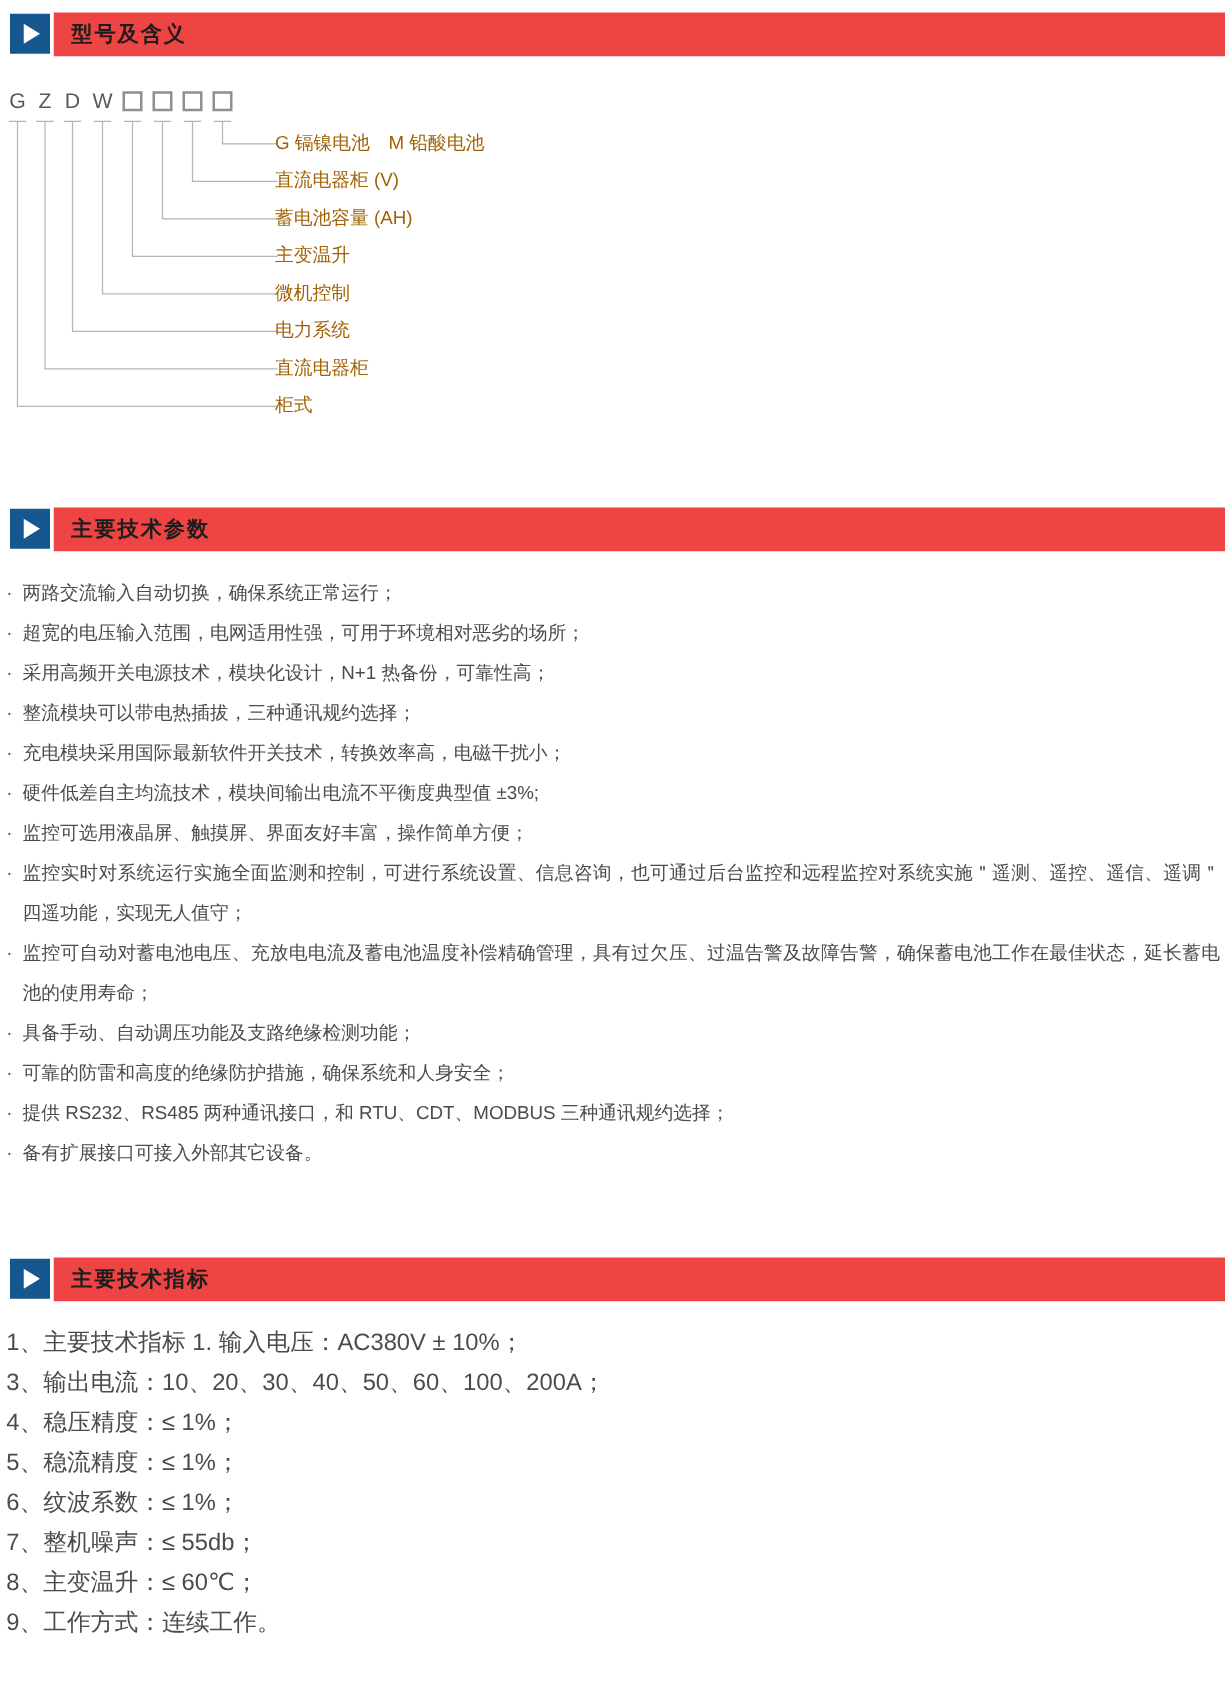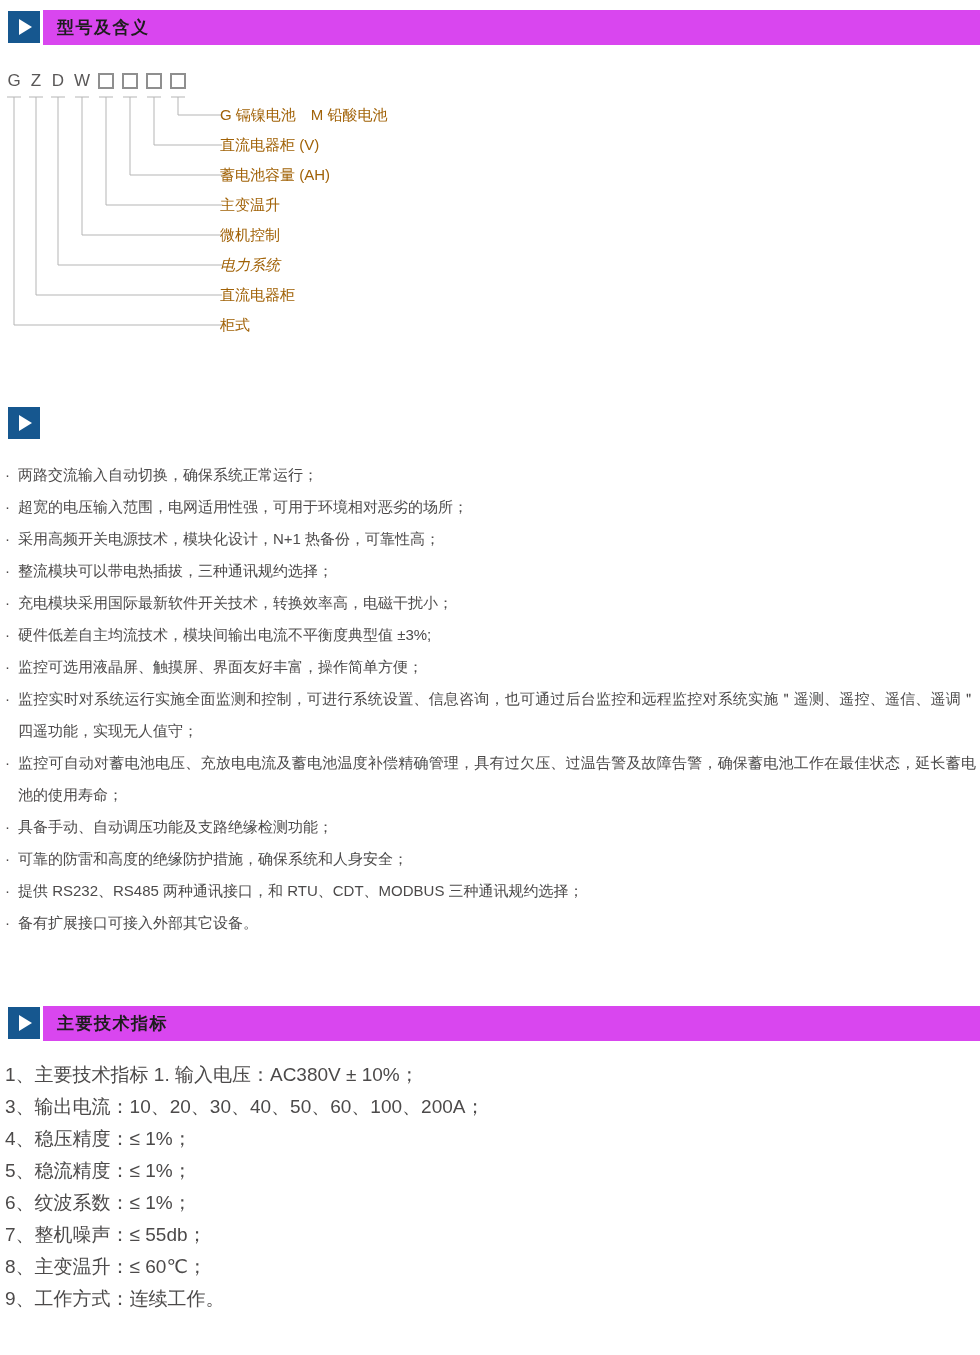--- a/index.html
+++ b/index.html
@@ -3,21 +3,21 @@
 <meta charset="utf-8">
 <style>
   html,body{margin:0;padding:0;background:#ffffff;}
   body{font-family:"Liberation Sans","DejaVu Sans",sans-serif;}
   .page{position:relative;width:980px;height:1355px;background:#ffffff;overflow:hidden;color:#4c4a4a;}
 
   
   .sec-head{position:absolute;left:8px;right:0;height:32px;display:flex;align-items:center;}
   .head-icon{width:32px;height:32px;background:#16578f;flex:0 0 32px;display:flex;align-items:center;justify-content:center;}
   .head-icon .tri{width:0;height:0;border-left:13px solid #ffffff;border-top:8px solid transparent;border-bottom:8px solid transparent;margin-left:3px;}
-  .head-bar{flex:1;height:35px;background:#d946ef;margin-left:3px;display:flex;align-items:center;padding-left:14px;}
+  .head-bar{flex:1;height:35px;background:#ef4444;margin-left:3px;display:flex;align-items:center;padding-left:14px;}
   .head-title{font-size:17px;font-weight:bold;color:#1d1d1d;letter-spacing:1.5px;}
 
   
   .diagram{position:absolute;top:70px;left:0;width:980px;height:280px;}
   .code-letter{position:absolute;top:1px;width:18px;text-align:center;font-size:17px;color:#5a5858;}
   .code-box{position:absolute;top:3px;width:12px;height:12px;border:2px solid #8f8f8f;background:#ffffff;}
   .diagram svg{position:absolute;top:0;left:0;}
   .dlabel{position:absolute;left:220px;height:20px;line-height:20px;font-size:15px;color:#a16207;white-space:nowrap;}
 
   
@@ -65,29 +65,32 @@
         <path d="M29 27  H43  M36 27  V225 H222"></path>
         <path d="M7 27   H21  M14 27  V255 H222"></path>
       </g>
     </svg>
 
     <div class="dlabel" style="top:35px;">G 镉镍电池　M 铅酸电池</div>
     <div class="dlabel" style="top:65px;">直流电器柜 (V)</div>
     <div class="dlabel" style="top:95px;">蓄电池容量 (AH)</div>
     <div class="dlabel" style="top:125px;">主变温升</div>
     <div class="dlabel" style="top:155px;">微机控制</div>
-    <div class="dlabel" style="top:185px;font-style:italic;">电力系统</div>
+    <div class="dlabel" style="top:185px;">电力系统</div>
     <div class="dlabel" style="top:215px;">直流电器柜</div>
     <div class="dlabel" style="top:245px;">柜式</div>
   </div>
 
   <div class="sec-head" style="top:407px;">
     <div class="head-icon">
         <div class="tri"></div>
       </div>
+    <div class="head-bar">
+      <span class="head-title">主要技术参数</span>
+    </div>
   </div>
 
   <div class="plist">
     <div class="pitem"><span class="pbullet">·</span><span>两路交流输入自动切换，确保系统正常运行；</span></div>
     <div class="pitem"><span class="pbullet">·</span><span>超宽的电压输入范围，电网适用性强，可用于环境相对恶劣的场所；</span></div>
     <div class="pitem"><span class="pbullet">·</span><span>采用高频开关电源技术，模块化设计，N+1 热备份，可靠性高；</span></div>
     <div class="pitem"><span class="pbullet">·</span><span>整流模块可以带电热插拔，三种通讯规约选择；</span></div>
     <div class="pitem"><span class="pbullet">·</span><span>充电模块采用国际最新软件开关技术，转换效率高，电磁干扰小；</span></div>
     <div class="pitem"><span class="pbullet">·</span><span>硬件低差自主均流技术，模块间输出电流不平衡度典型值 ±3%;</span></div>
     <div class="pitem"><span class="pbullet">·</span><span>监控可选用液晶屏、触摸屏、界面友好丰富，操作简单方便；</span></div>

